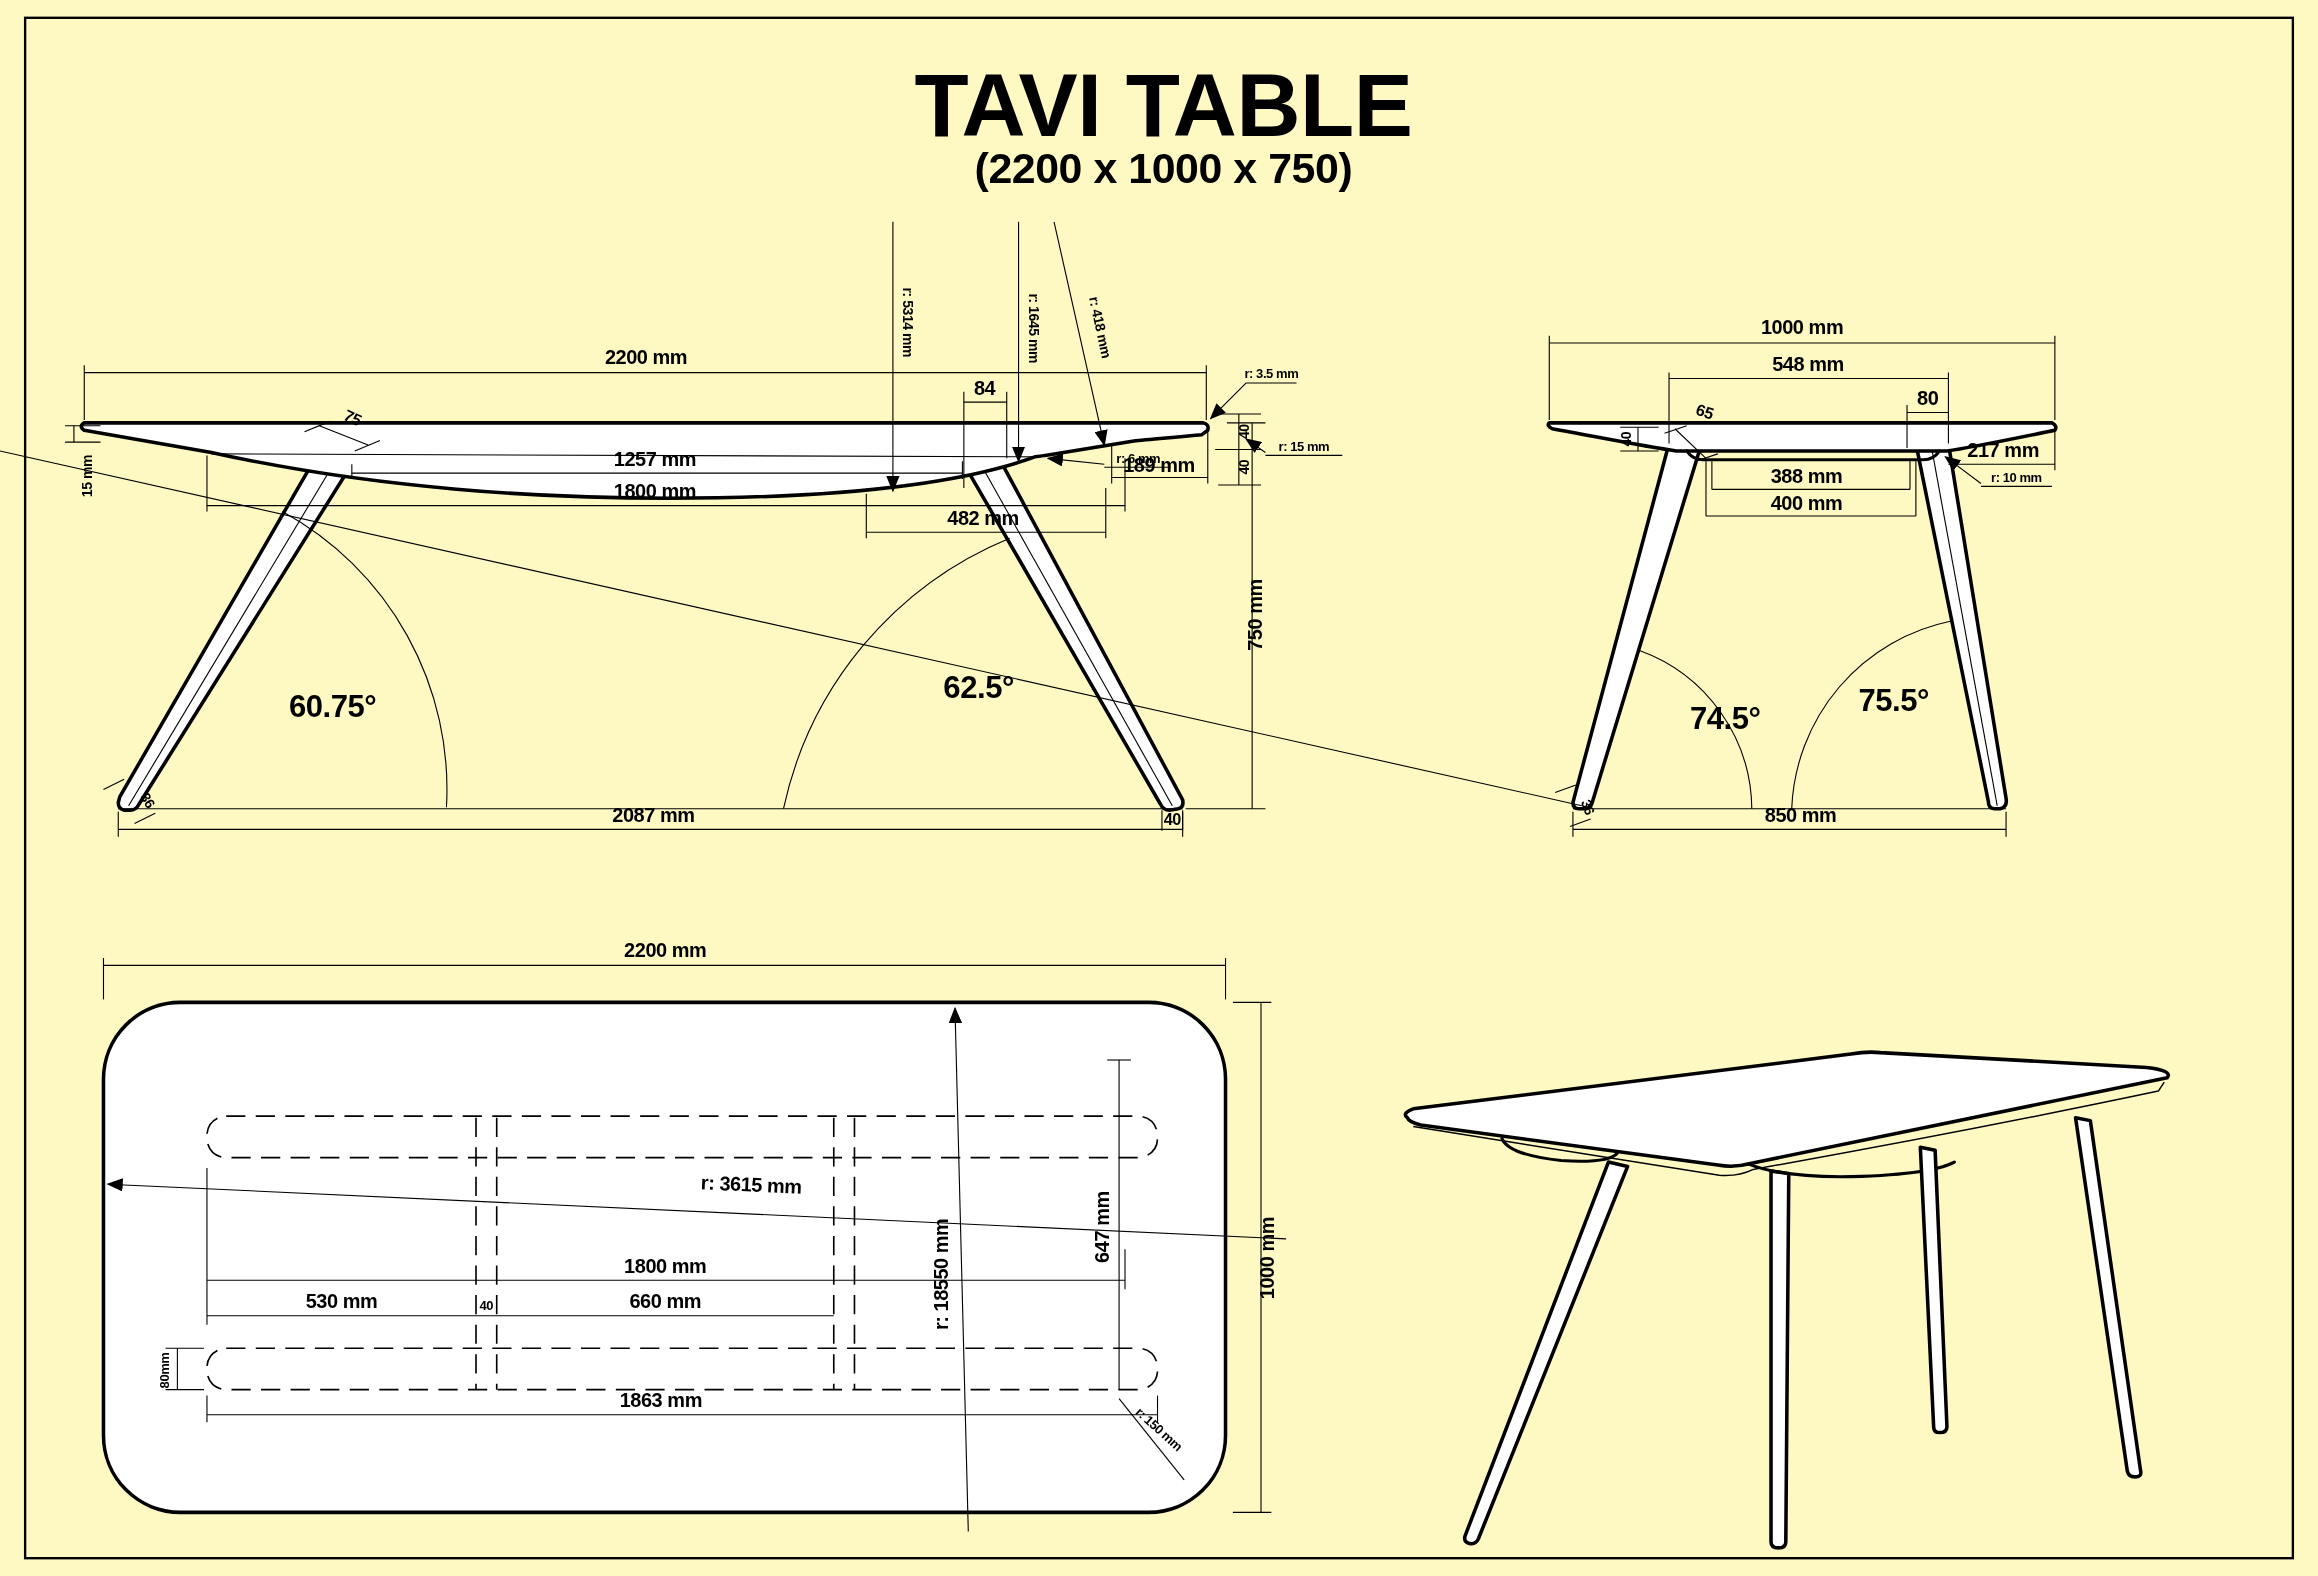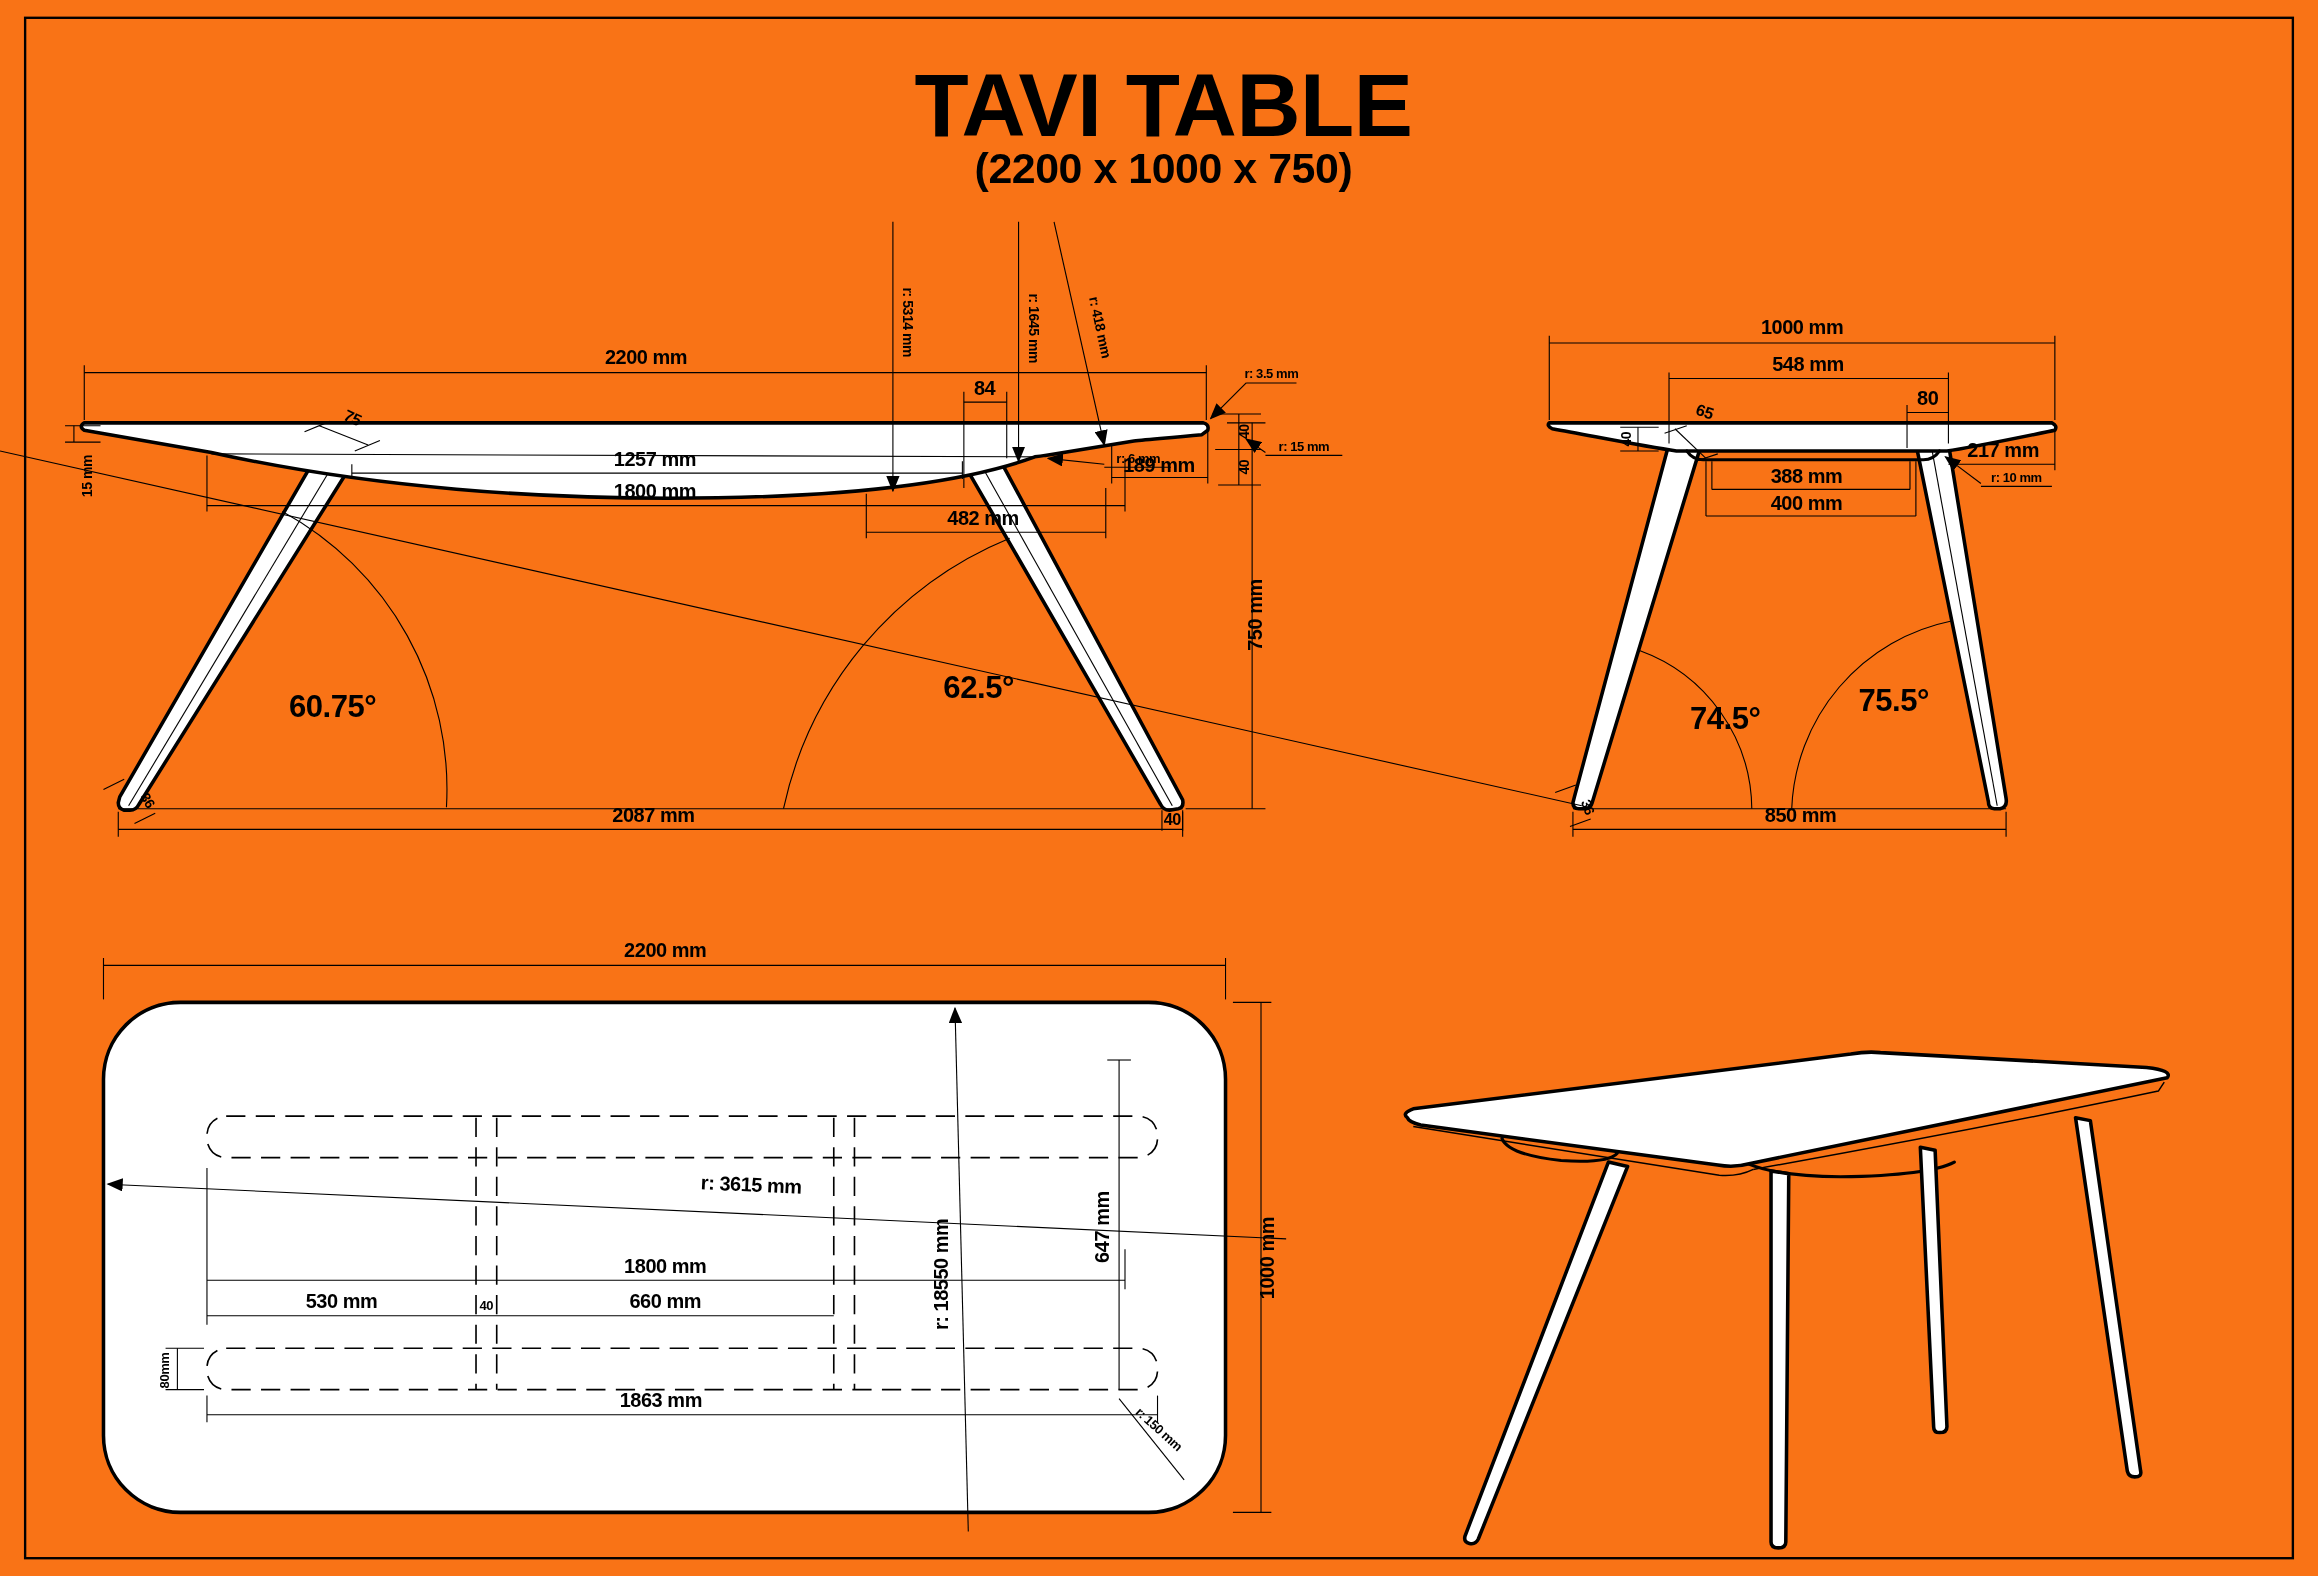--- a/index.html
+++ b/index.html
@@ -1,16 +1,16 @@
 <!DOCTYPE html>
 <html style="font-size:7.4px"><head>
 <meta charset="utf-8">
 <style>
   html,body{margin:0;padding:0;background:#fff;}
-  .page{position:relative;width:100%;height:100vh;background:#f97316;}
+  .page{position:relative;width:100%;height:100vh;background:#fef9c3;}
   svg{display:block;width:100%;height:100%;}
   text{fill:#000;font-family:"Liberation Sans",sans-serif;font-weight:700;letter-spacing:-0.3px;}
   .ttl{font-size:60px;}
   .sub{font-size:29px;}
   .dim{font-size:13.5px;}
   .mid{font-size:11px;}
   .sm{font-size:9.5px;}
   .xs{font-size:8.8px;}
   .ang{font-size:21px;}
   .o{stroke:#000;stroke-width:2.4;fill:#fff;stroke-linejoin:round;stroke-linecap:round;}

